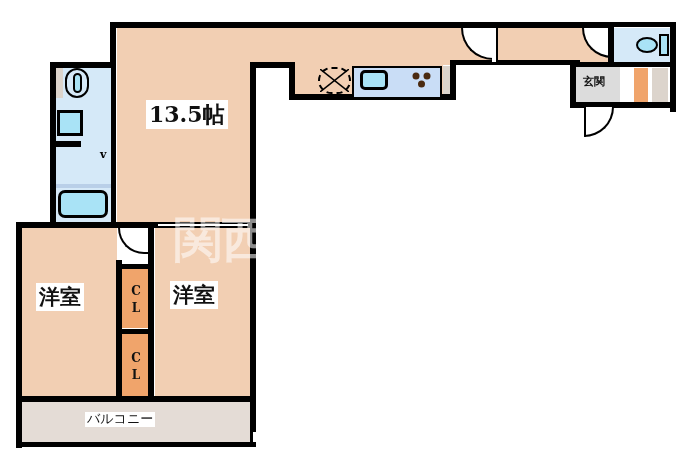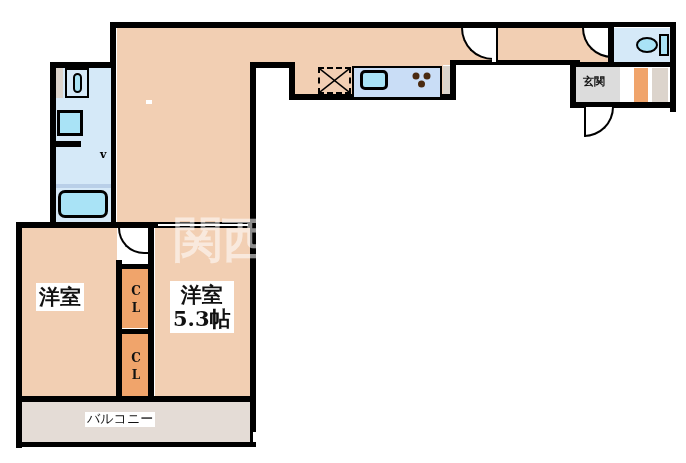--- a/index.html
+++ b/index.html
@@ -1,17 +1,17 @@
 <!DOCTYPE html>
 <html><head>
 <meta charset="utf-8">
 <style>
   html, body { margin:0; padding:0; background:#ffffff; }
   body { width:686px; height:463px; position:relative; overflow:hidden; font-family:"DejaVu Serif", serif; }
-  .abs { position:absolute; box-sizing:border-box; }
+  .abs { position:absolute; box-sizing:border-box;border-radius:26px; }
   .wall { background:#000; position:absolute; }
   .floor { background:#f2cfb3; position:absolute; }
   .wet { background:#d5e9f8; position:absolute; }
   .grey { background:#dcdcdc; position:absolute; }
   .closet { background:#f0a46b; position:absolute; }
   .label { position:absolute; background:#fff; color:#111; font-weight:bold; text-align:center; line-height:1.15; font-family:"DejaVu Serif", serif; }
   .door-arc { position:absolute; border:2px solid #000; background:#fff; box-sizing:border-box; }
   .fixture { position:absolute; border:3px solid #000; background:#a9e3f6; box-sizing:border-box; }
   .watermark { position:absolute; color:rgba(255,255,255,0.55); font-weight:bold; font-family:"DejaVu Sans", sans-serif; }
 </style>
@@ -79,20 +79,21 @@
   <div class="abs" style="left:65px;top:68px;width:24px;height:30px;border:2px solid #000;background:#d5e9f8;">
     <div class="fixture" style="left:6px;top:3px;width:9px;height:20px;border-radius:6px;border-width:2px;"></div>
   </div>
   <div class="fixture" style="left:57px;top:110px;width:26px;height:26px;"></div>
   <div class="wall" style="left:56px;top:141px;width:25px;height:6px;"></div>
   <div class="abs" style="left:100px;top:148px;font-size:11px;font-weight:bold;">v</div>
   <div class="wall" style="left:56px;top:184px;width:55px;height:4px;background:#b9cfe8;"></div>
   <div class="fixture" style="left:58px;top:190px;width:50px;height:28px;border-radius:7px;"></div>
 
   <div class="label" style="left:146px;top:100px;padding:2px 3px;font-size:22px;">
+    <div>13.5帖</div>
   </div>
 
   <div class="floor" style="left:22px;top:228px;width:95px;height:172px;"></div>
   <div class="floor" style="left:155px;top:228px;width:95px;height:172px;"></div>
   <div class="wall" style="left:16px;top:222px;width:240px;height:6px;"></div>
   <div class="wall" style="left:16px;top:222px;width:6px;height:226px;"></div>
   <div class="wall" style="left:116px;top:260px;width:6px;height:140px;"></div>
   <div class="wall" style="left:148px;top:222px;width:6px;height:178px;"></div>
   <div class="door-arc" style="left:118px;top:228px;width:30px;height:26px;border-radius:0 0 0 28px;border-top:none;border-right:none;"></div>
   <div class="wall" style="left:158px;top:224px;width:90px;height:2px;background:#fff;"></div>
@@ -106,21 +107,20 @@
   <div class="closet" style="left:122px;top:334px;width:26px;height:62px;"></div>
   <div class="label" style="left:129px;top:350px;font-size:12px;background:transparent;line-height:1.4;width:14px;">
     <div style="word-break:break-all;">CL</div>
   </div>
 
   <div class="label" style="left:36px;top:283px;padding:2px 3px;font-size:21px;">
     <div>洋室</div>
   </div>
   <div class="label" style="left:170px;top:281px;padding:2px 3px;font-size:21px;">
     <div>洋室</div>
-    <div>5.3帖</div>
   </div>
 
   <div class="wall" style="left:16px;top:396px;width:240px;height:6px;"></div>
   <div class="grey" style="left:22px;top:402px;width:228px;height:40px;background:#e4dcd6;"></div>
   <div class="wall" style="left:16px;top:442px;width:240px;height:5px;"></div>
   <div class="wall" style="left:250px;top:400px;width:3px;height:47px;"></div>
   <div class="label" style="left:85px;top:412px;font-size:13px;font-weight:normal;font-family:'DejaVu Sans',sans-serif;padding:0 2px;">バルコニー</div>
 
   <div class="watermark" style="left:174px;top:208px;font-size:48px;">関西</div>
 </div>

